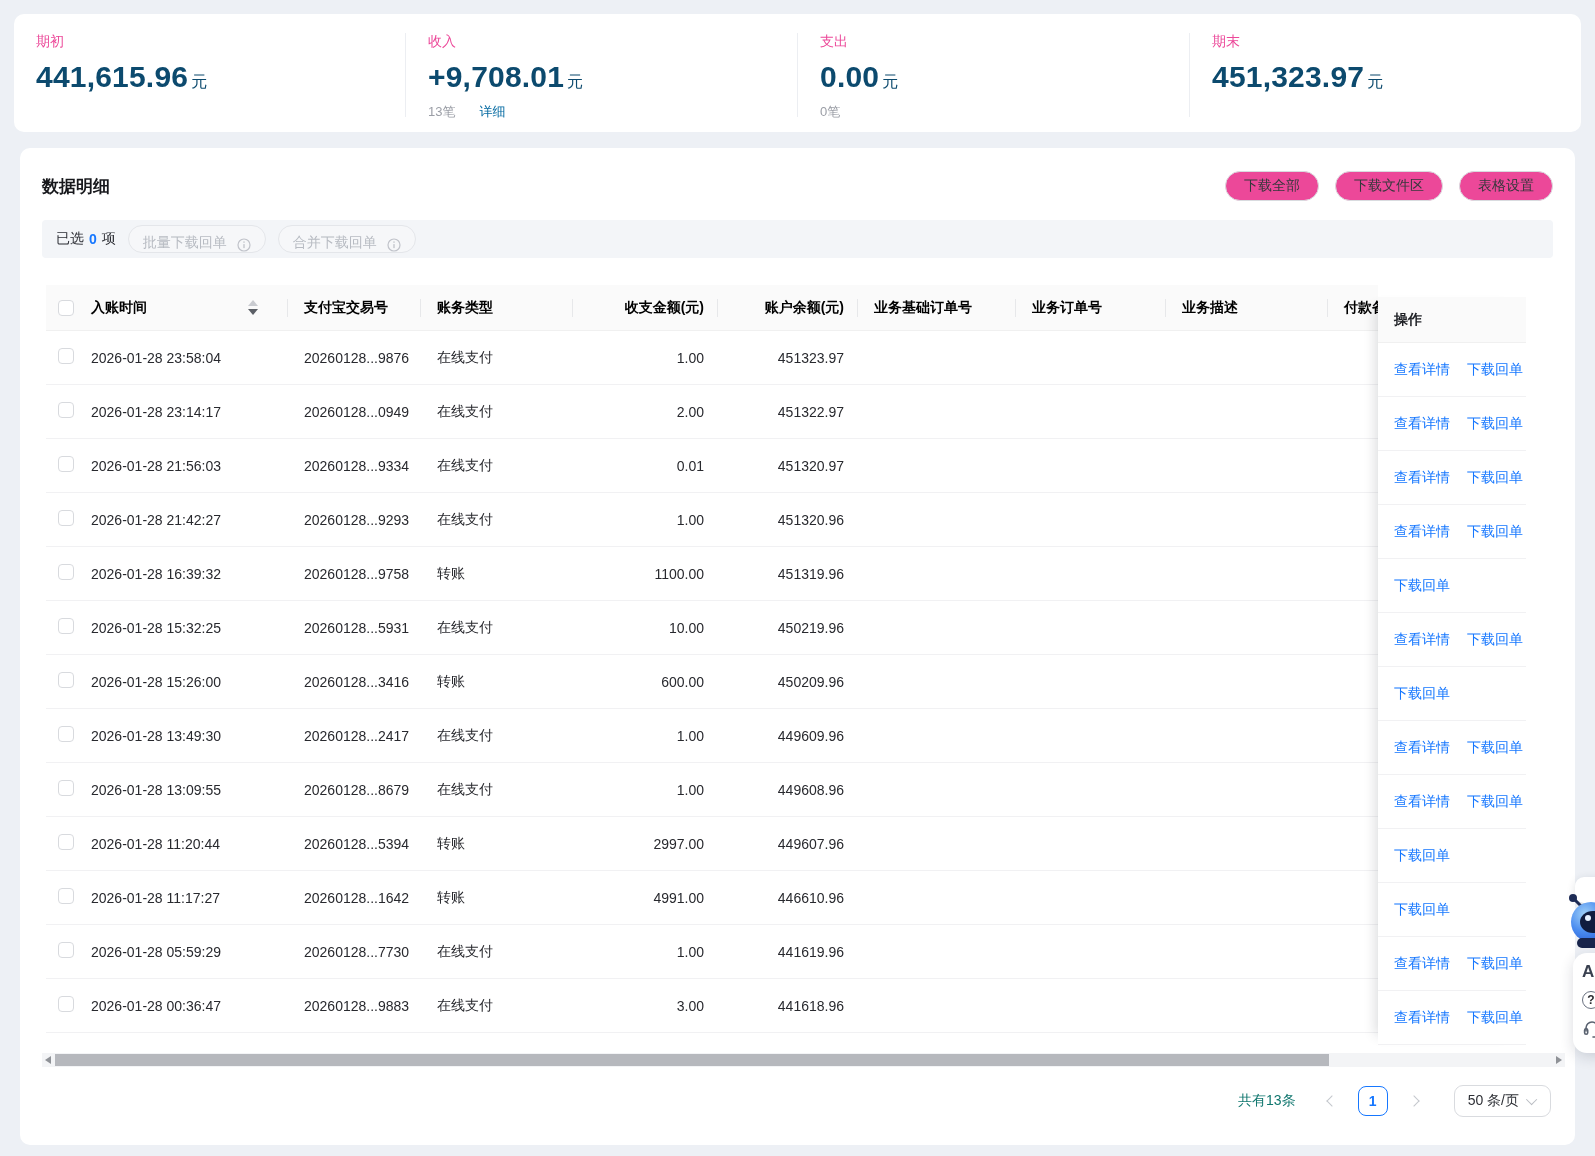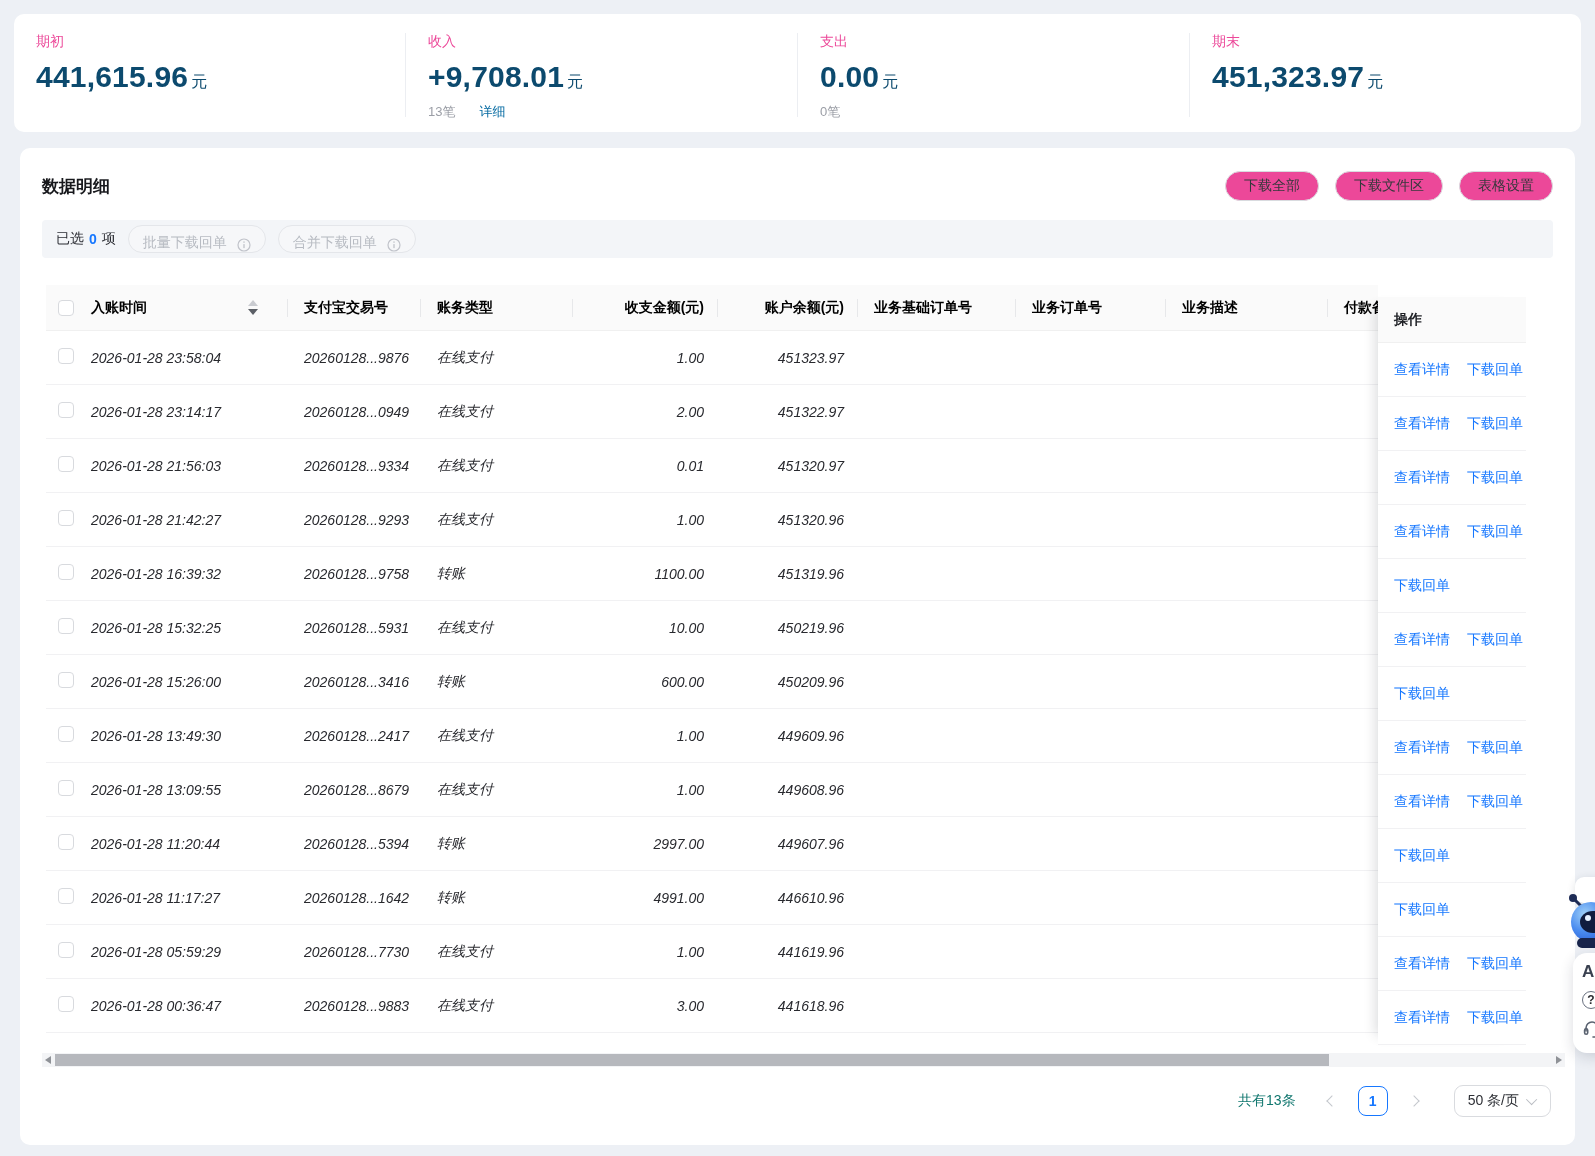--- a/index.html
+++ b/index.html
@@ -64,21 +64,21 @@
   .col-time { width:205px; padding-left:8px; }
   .col-txn  { width:133px; }
   .col-type { width:152px; }
   .col-amt  { width:145px; justify-content:flex-end; text-align:right; padding-right:14px; }
   .col-bal  { width:140px; justify-content:flex-end; text-align:right; padding-right:14px; }
   .col-base { width:158px; }
   .col-ord  { width:150px; }
   .col-desc { width:162px; }
   .col-rem  { width:90px; }
   .num { display:block; }
-  .trow { display:flex; align-items:center; height:54px; border-bottom:1px solid #f1f1f3; background:#fff;font-style:italic; }
+  .trow { display:flex; align-items:center; height:54px; border-bottom:1px solid #f1f1f3; background:#fff; }
   .trow .cell { color:#28292e; }
   .checkbox {
     width:16px; height:16px; border:1px solid #d8dade; border-radius:4px; background:#fff;
     display:inline-block; cursor:pointer;
   }
   .sorter { margin-left:auto; margin-right:30px; display:inline-flex; flex-direction:column; gap:3px; cursor:pointer; }
   .caret { width:0; height:0; border-left:5px solid transparent; border-right:5px solid transparent; }
   .caret.up { border-bottom:6px solid #c9cbd0; }
   .caret.down { border-top:6px solid #5b5f66; }
 

